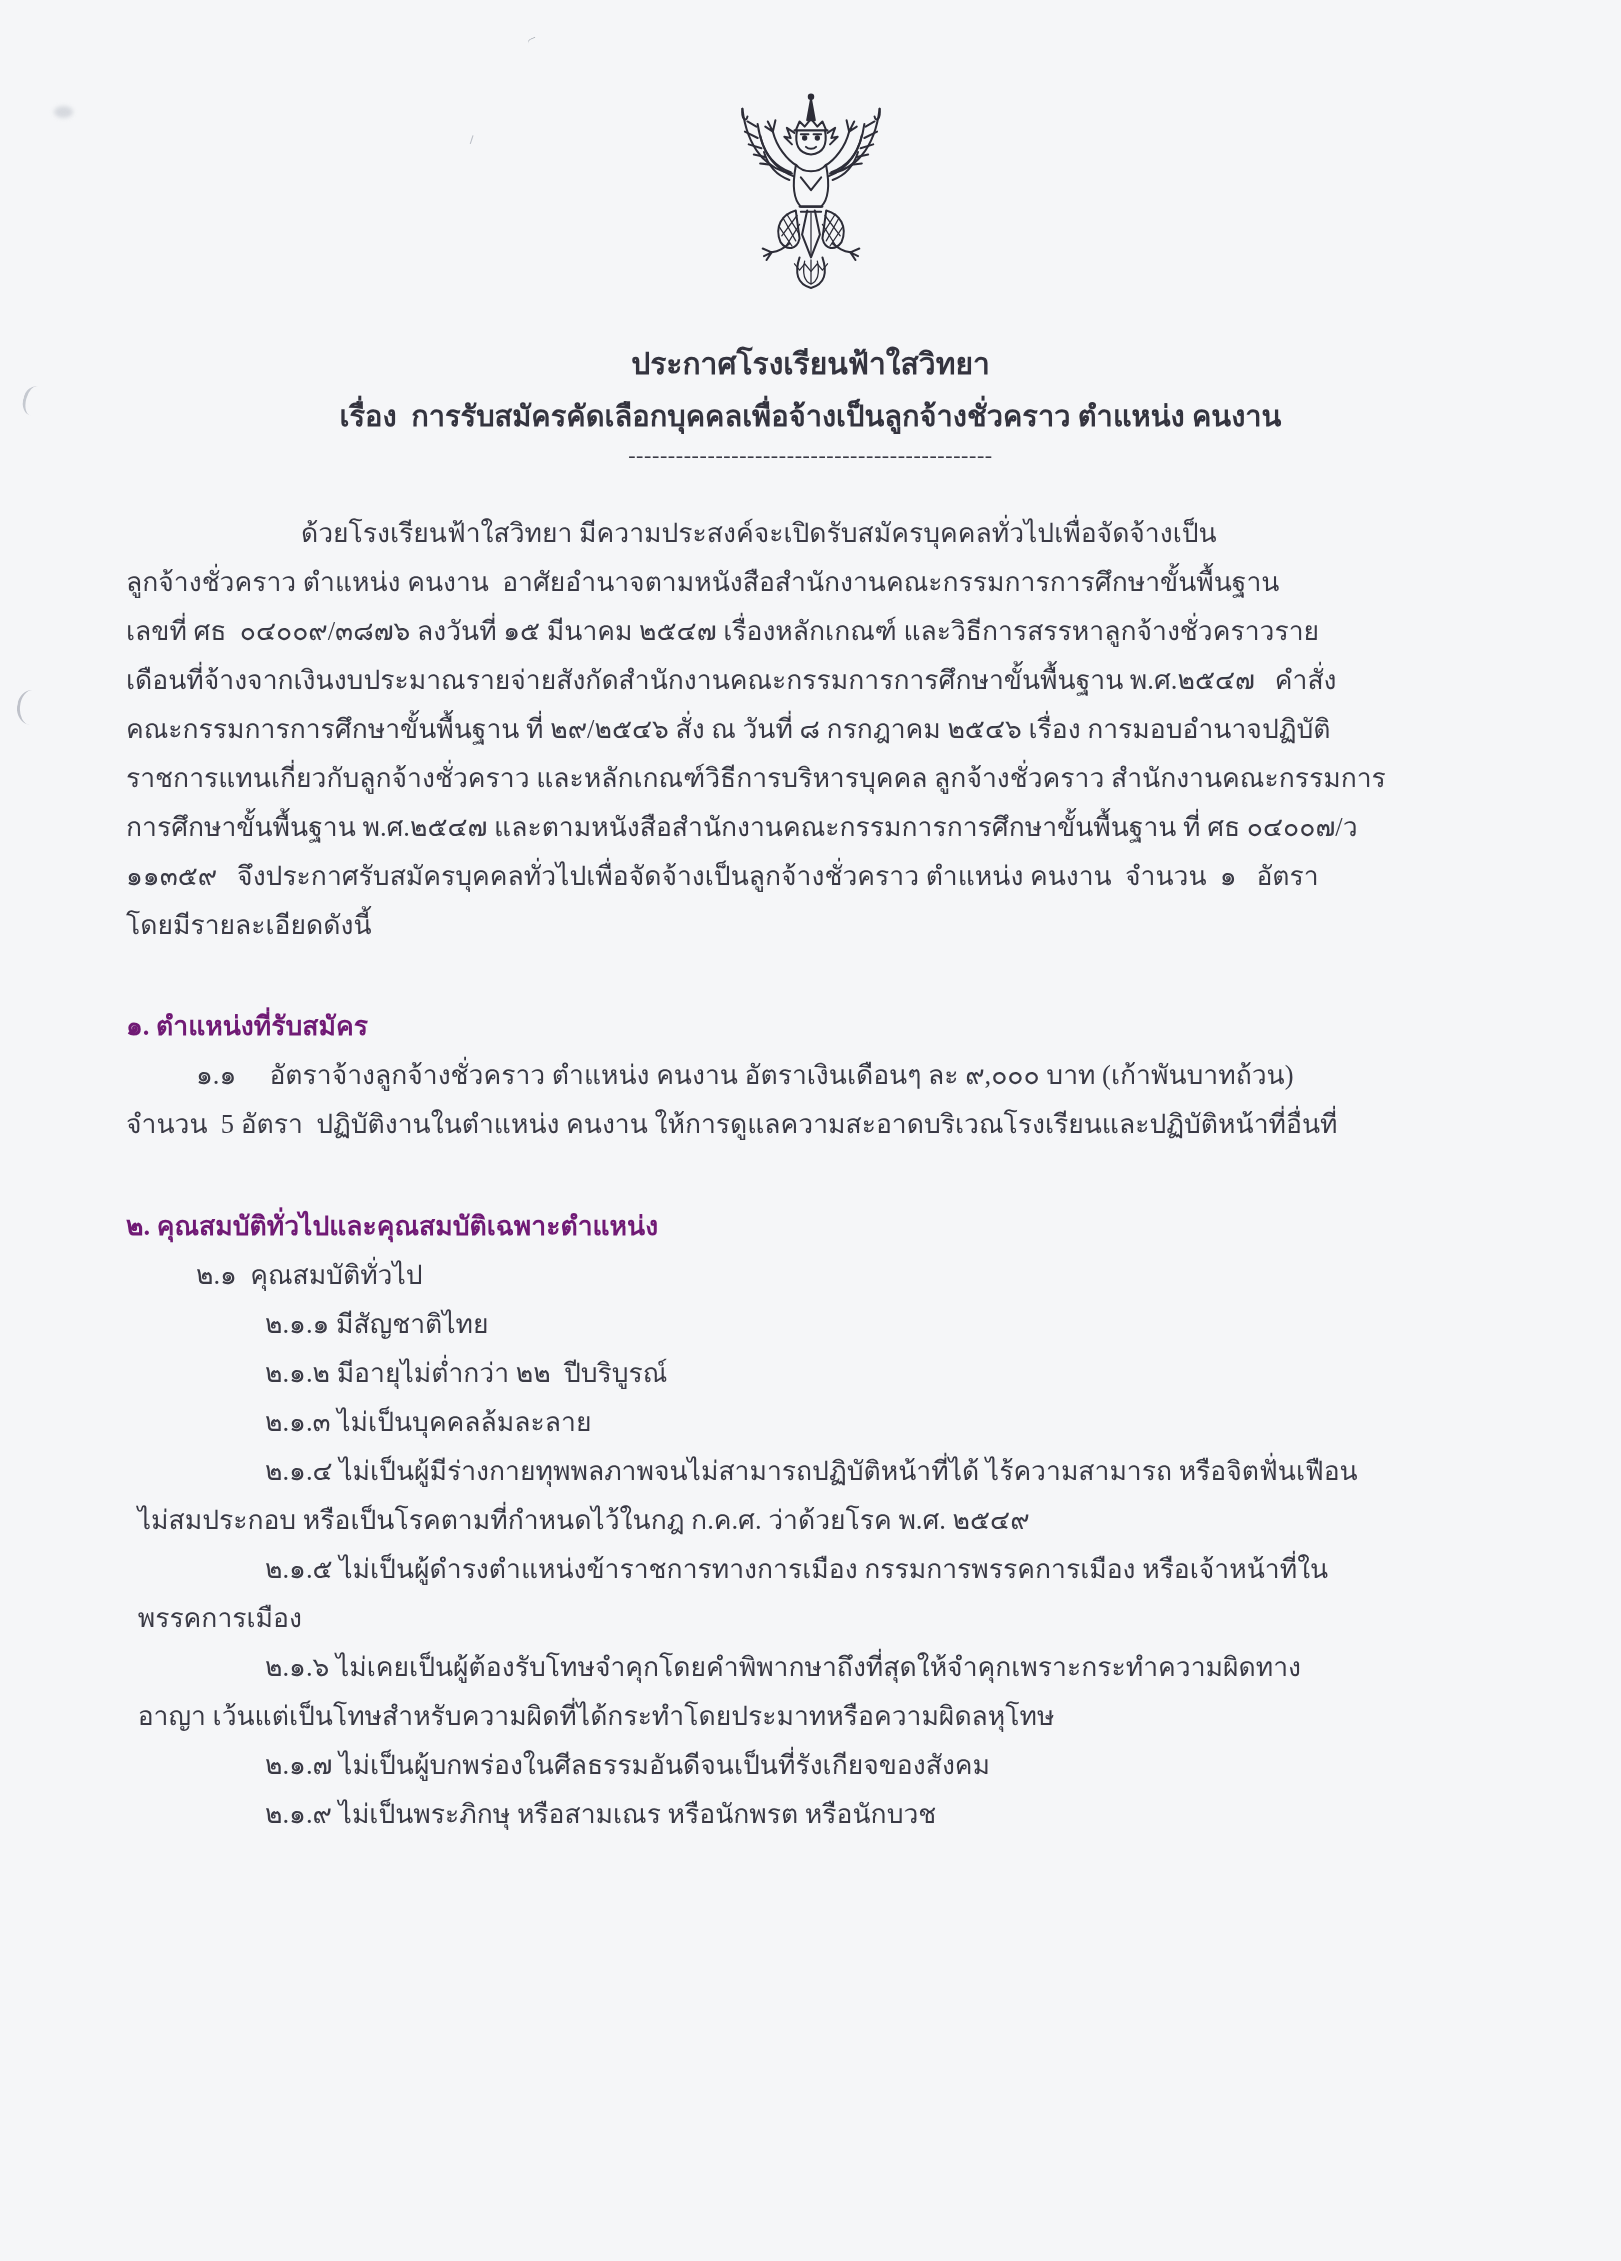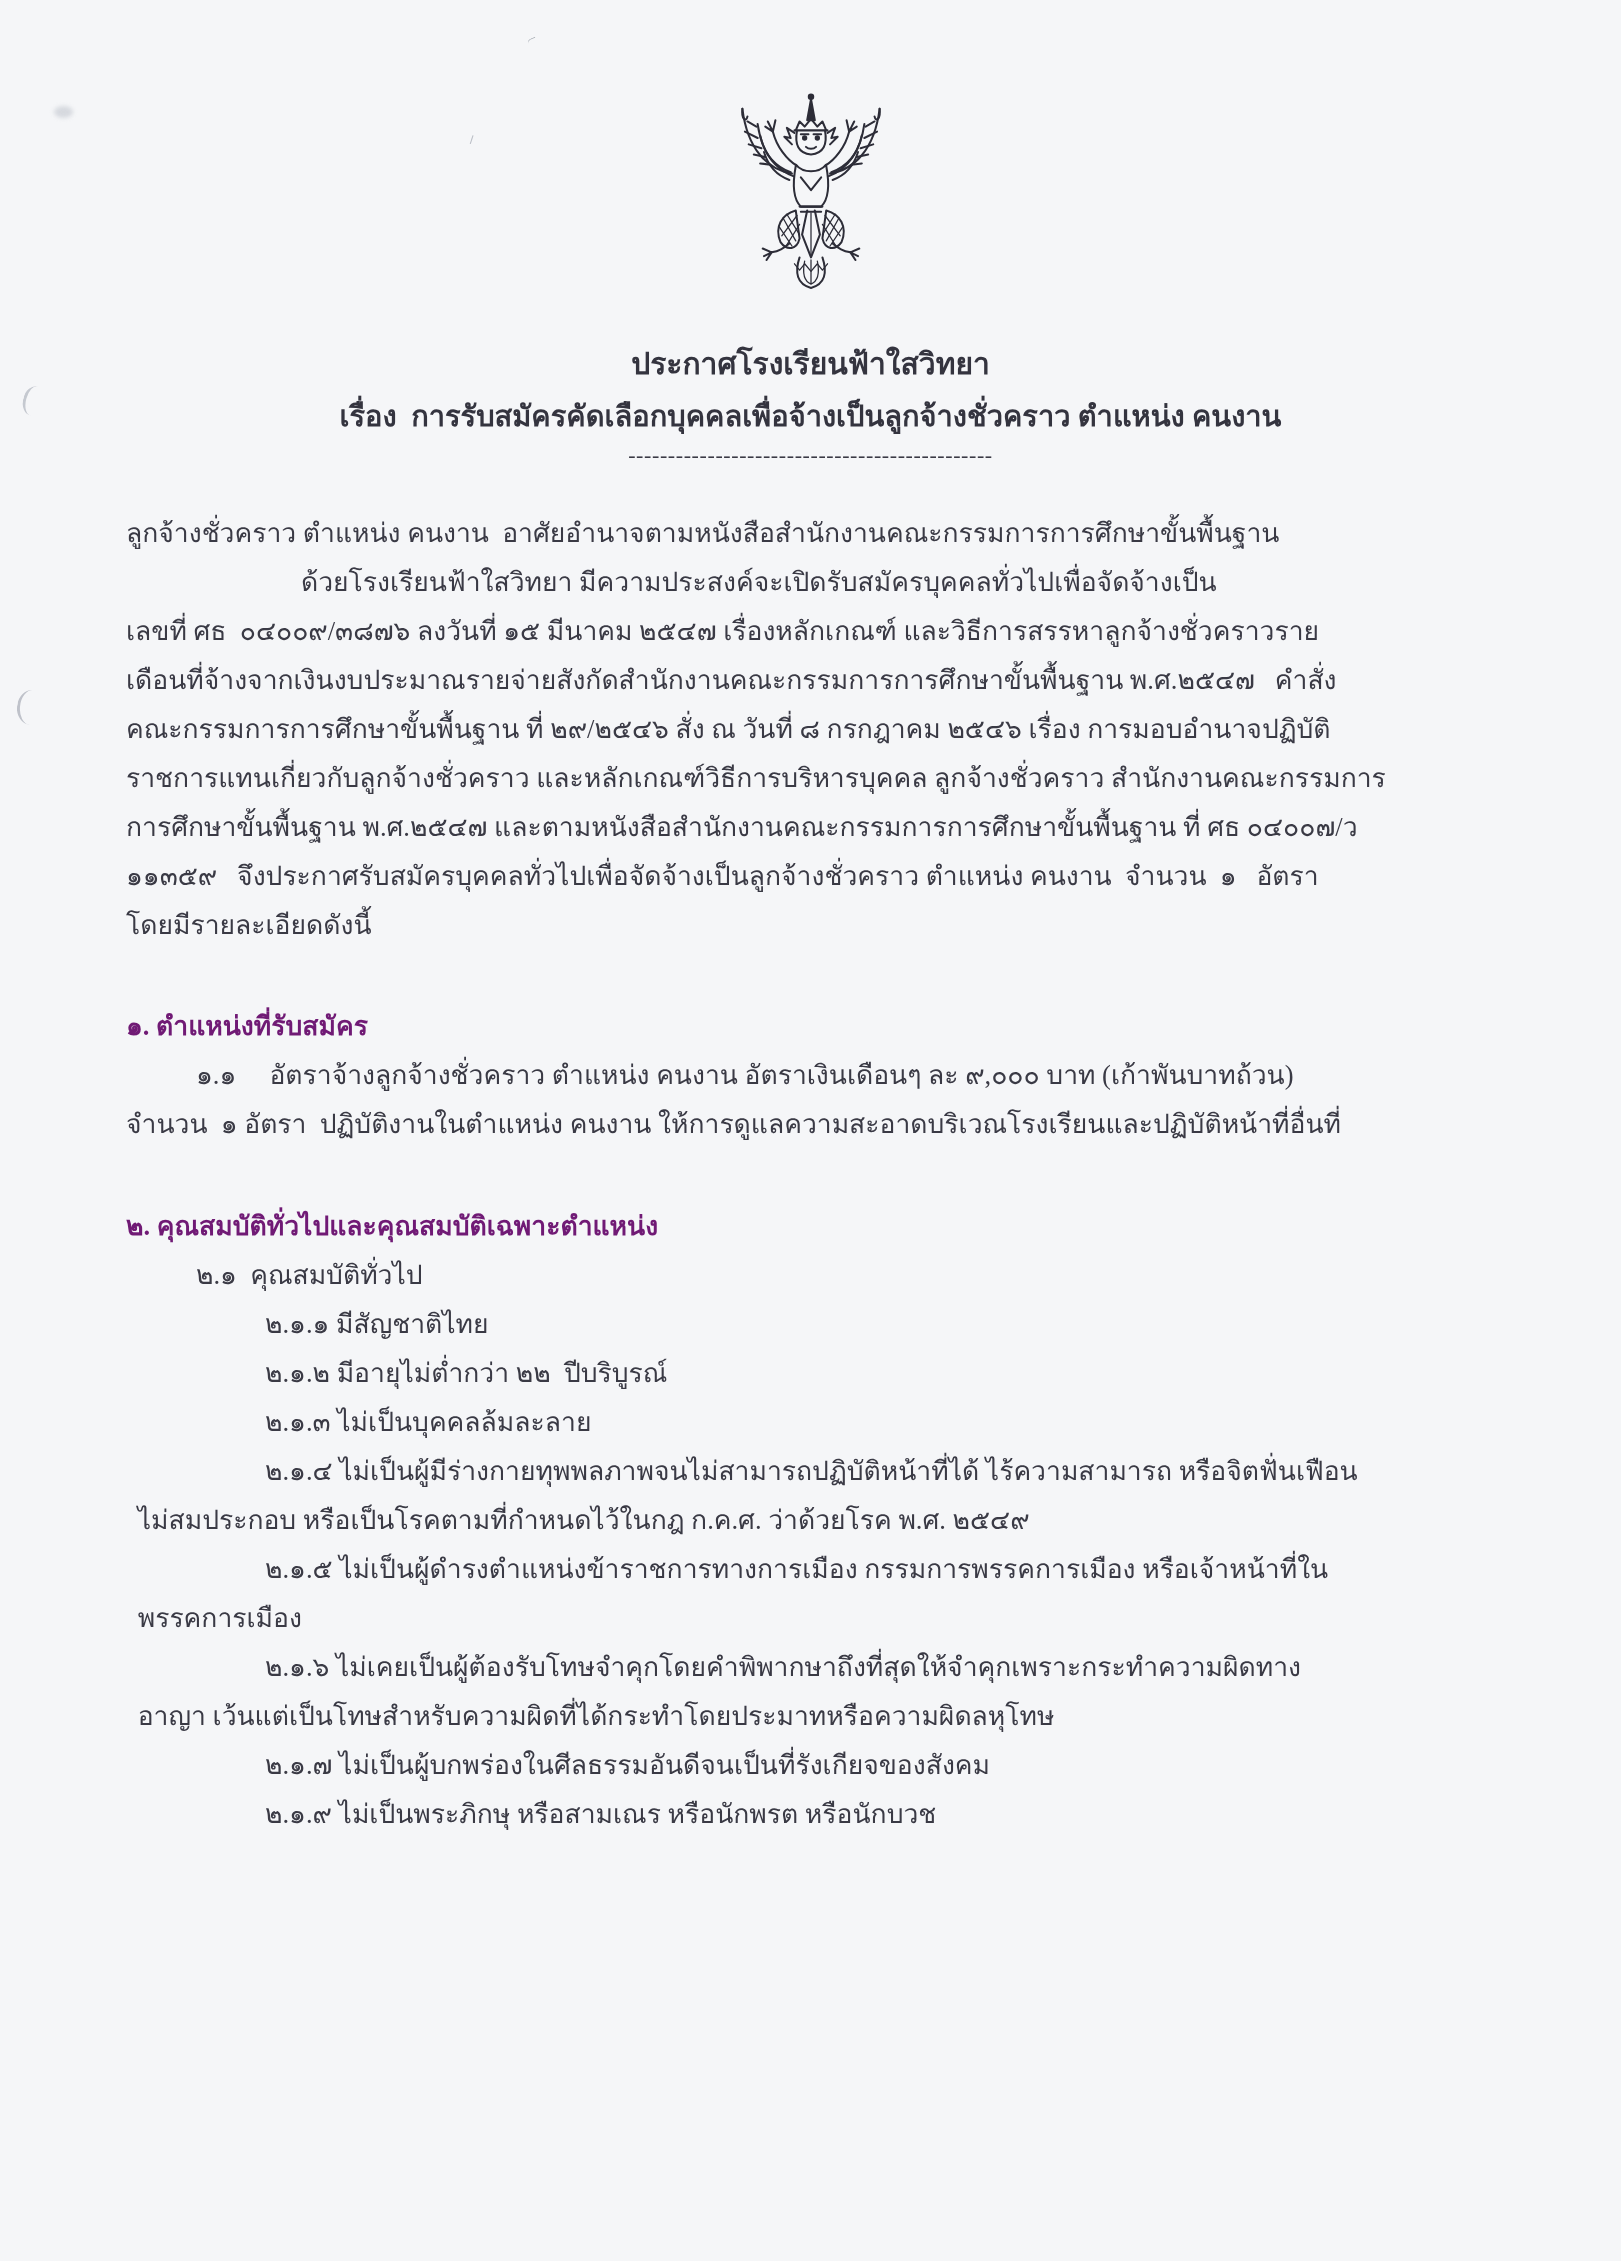--- a/index.html
+++ b/index.html
@@ -144,33 +144,33 @@
         <path d="M104 272 L112 282 L120 272 L130 284 L140 272 L148 282 L156 272" stroke-width="2"></path>
       </g>
     </svg>
   </div>
 
   <div class="title title-2">เรื่อง  การรับสมัครคัดเลือกบุคคลเพื่อจ้างเป็นลูกจ้างชั่วคราว ตำแหน่ง คนงาน</div>
   <div class="title title-1">ประกาศโรงเรียนฟ้าใสวิทยา</div>
   <div class="divider">----------------------------------------------</div>
 
   <div class="body">
+    <div class="ln ind-first">ด้วยโรงเรียนฟ้าใสวิทยา มีความประสงค์จะเปิดรับสมัครบุคคลทั่วไปเพื่อจัดจ้างเป็น</div>
     <div class="ln">ลูกจ้างชั่วคราว ตำแหน่ง คนงาน  อาศัยอำนาจตามหนังสือสำนักงานคณะกรรมการการศึกษาขั้นพื้นฐาน</div>
-    <div class="ln ind-first">ด้วยโรงเรียนฟ้าใสวิทยา มีความประสงค์จะเปิดรับสมัครบุคคลทั่วไปเพื่อจัดจ้างเป็น</div>
     <div class="ln">เลขที่ ศธ  ๐๔๐๐๙/๓๘๗๖ ลงวันที่ ๑๕ มีนาคม ๒๕๔๗ เรื่องหลักเกณฑ์ และวิธีการสรรหาลูกจ้างชั่วคราวราย</div>
     <div class="ln">เดือนที่จ้างจากเงินงบประมาณรายจ่ายสังกัดสำนักงานคณะกรรมการการศึกษาขั้นพื้นฐาน พ.ศ.๒๕๔๗   คำสั่ง</div>
     <div class="ln">คณะกรรมการการศึกษาขั้นพื้นฐาน ที่ ๒๙/๒๕๔๖ สั่ง ณ วันที่ ๘ กรกฎาคม ๒๕๔๖ เรื่อง การมอบอำนาจปฏิบัติ</div>
     <div class="ln">ราชการแทนเกี่ยวกับลูกจ้างชั่วคราว และหลักเกณฑ์วิธีการบริหารบุคคล ลูกจ้างชั่วคราว สำนักงานคณะกรรมการ</div>
     <div class="ln">การศึกษาขั้นพื้นฐาน พ.ศ.๒๕๔๗ และตามหนังสือสำนักงานคณะกรรมการการศึกษาขั้นพื้นฐาน ที่ ศธ ๐๔๐๐๗/ว</div>
     <div class="ln">๑๑๓๕๙   จึงประกาศรับสมัครบุคคลทั่วไปเพื่อจัดจ้างเป็นลูกจ้างชั่วคราว ตำแหน่ง คนงาน  จำนวน  ๑   อัตรา</div>
     <div class="ln">โดยมีรายละเอียดดังนี้</div>
 
     <div class="ln heading gap">๑. ตำแหน่งที่รับสมัคร</div>
     <div class="ln ind1">๑.๑     อัตราจ้างลูกจ้างชั่วคราว ตำแหน่ง คนงาน อัตราเงินเดือนๆ ละ ๙,๐๐๐ บาท (เก้าพันบาทถ้วน)</div>
-    <div class="ln">จำนวน  ๑ อัตรา  ปฏิบัติงานในตำแหน่ง คนงาน ให้การดูแลความสะอาดบริเวณโรงเรียนและปฏิบัติหน้าที่อื่นที่</div>
+    <div class="ln">จำนวน  5 อัตรา  ปฏิบัติงานในตำแหน่ง คนงาน ให้การดูแลความสะอาดบริเวณโรงเรียนและปฏิบัติหน้าที่อื่นที่</div>
 
     <div class="ln heading gap2">๒. คุณสมบัติทั่วไปและคุณสมบัติเฉพาะตำแหน่ง</div>
     <div class="ln ind1">๒.๑  คุณสมบัติทั่วไป</div>
     <div class="ln ind2">๒.๑.๑ มีสัญชาติไทย</div>
     <div class="ln ind2">๒.๑.๒ มีอายุไม่ต่ำกว่า ๒๒  ปีบริบูรณ์</div>
     <div class="ln ind2">๒.๑.๓ ไม่เป็นบุคคลล้มละลาย</div>
     <div class="ln ind2">๒.๑.๔ ไม่เป็นผู้มีร่างกายทุพพลภาพจนไม่สามารถปฏิบัติหน้าที่ได้ ไร้ความสามารถ หรือจิตฟั่นเฟือน</div>
     <div class="ln ind-cont">ไม่สมประกอบ หรือเป็นโรคตามที่กำหนดไว้ในกฎ ก.ค.ศ. ว่าด้วยโรค พ.ศ. ๒๕๔๙</div>
     <div class="ln ind2">๒.๑.๕ ไม่เป็นผู้ดำรงตำแหน่งข้าราชการทางการเมือง กรรมการพรรคการเมือง หรือเจ้าหน้าที่ใน</div>
     <div class="ln ind-cont">พรรคการเมือง</div>

